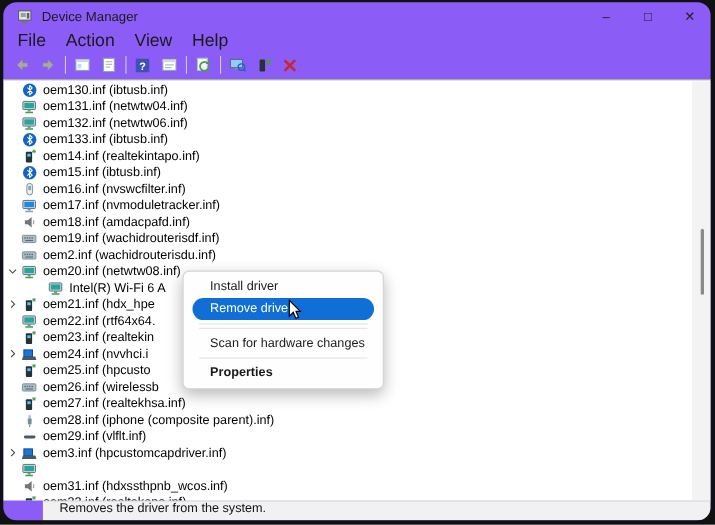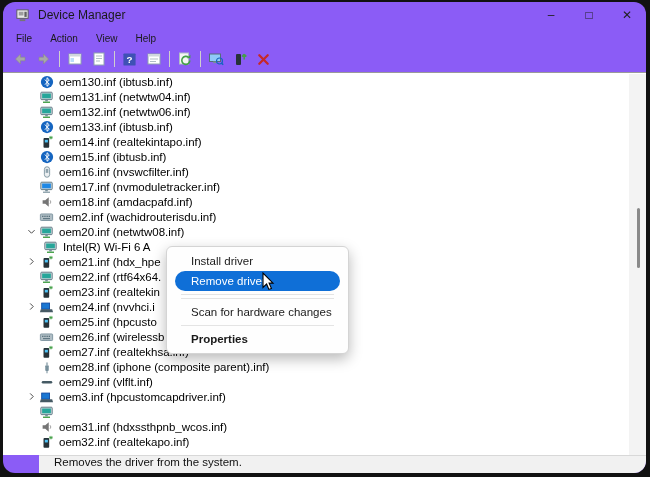--- a/index.html
+++ b/index.html
@@ -9,29 +9,29 @@
          border-radius:12px;overflow:hidden;display:flex;flex-direction:column;}
   
   .titlebar{height:26px;display:flex;align-items:center;padding-left:12px;flex:none;}
   .app-icon{width:15px;height:15px;margin-right:8px;flex:none;display:flex;}
   .title{font-size:12px;color:#1a1a1a;}
   .win-controls{margin-left:auto;display:flex;height:100%;}
   .win-btn{width:38px;height:100%;display:flex;align-items:center;justify-content:center;
            font-size:12px;color:#222;background:transparent;border:0;padding:0;}
   
   .menubar{height:20px;display:flex;align-items:center;padding-left:4px;flex:none;}
-  .menu-item{font-size:10px;color:#1a1a1a;padding:2px 9px;}
+  .menu-item{font-size:16px;color:#1a1a1a;padding:2px 9px;}
   
   .toolbar{height:22px;display:flex;align-items:center;padding:0 0 2px 8px;flex:none;}
   .tb-icon{width:17px;height:17px;margin-right:7px;display:flex;align-items:center;justify-content:center;flex:none;}
   .tb-sep{width:1px;height:16px;background:#cfcfcf;margin:0 6px 0 0;flex:none;}
   
   .treepane{flex:1;position:relative;border-top:1px solid #9a9a9a;overflow:hidden;background:#fff;}
   .rows{position:absolute;left:0;top:1px;right:18px;bottom:0;overflow:hidden;}
-  .row{display:flex;align-items:center;height:15px;padding-left:20px;white-space:nowrap;}
+  .row{display:flex;align-items:center;height:15px;white-space:nowrap;}
   .row .chev{width:16px;height:15px;flex:none;display:flex;align-items:center;justify-content:center;}
   .row .ricon{width:15px;height:14px;flex:none;display:flex;align-items:center;justify-content:center;}
   .row .rlabel{font-size:11.5px;color:#000;margin-left:5px;}
   .row.child{padding-left:24px;}
   .vscroll{position:absolute;top:1px;right:0;width:17px;bottom:0;background:#f3f3f3;}
   .vthumb{position:absolute;right:6px;top:134px;width:3px;height:60px;background:#8a8a8a;border-radius:2px;}
   
   .ctxmenu{position:absolute;left:163px;top:244px;width:173px;background:#fefefe;
            border:1px solid #d4d4d4;border-radius:6px;box-shadow:0 5px 14px rgba(0,0,0,.28);
            padding:4px 4px;z-index:10;}
@@ -262,20 +262,36 @@
               <rect x="1" y="4.5" width="14" height="7.5" rx="1" fill="#b0bec5" stroke="#78909c"></rect>
               <g fill="#546e7a">
                 <rect x="3" y="6.5" width="1.5" height="1.5"></rect>
                 <rect x="5.5" y="6.5" width="1.5" height="1.5"></rect>
                 <rect x="8" y="6.5" width="1.5" height="1.5"></rect>
                 <rect x="10.5" y="6.5" width="1.5" height="1.5"></rect>
                 <rect x="4" y="9.3" width="8" height="1.2"></rect>
               </g>
             </svg>
           </span>
+          <span class="rlabel">oem19.inf (wachidrouterisdf.inf)</span>
+        </div>
+        <div class="row">
+          <span class="chev"></span>
+          <span class="ricon">
+            <svg viewBox="0 0 16 16" width="15" height="14">
+              <rect x="1" y="4.5" width="14" height="7.5" rx="1" fill="#b0bec5" stroke="#78909c"></rect>
+              <g fill="#546e7a">
+                <rect x="3" y="6.5" width="1.5" height="1.5"></rect>
+                <rect x="5.5" y="6.5" width="1.5" height="1.5"></rect>
+                <rect x="8" y="6.5" width="1.5" height="1.5"></rect>
+                <rect x="10.5" y="6.5" width="1.5" height="1.5"></rect>
+                <rect x="4" y="9.3" width="8" height="1.2"></rect>
+              </g>
+            </svg>
+          </span>
           <span class="rlabel">oem2.inf (wachidrouterisdu.inf)</span>
         </div>
         <div class="row">
           <span class="chev">
             <svg viewBox="0 0 16 16" width="11" height="11">
               <path d="M3.5 6l4.5 4.5L12.5 6" stroke="#444" stroke-width="1.4" fill="none"></path>
             </svg>
           </span>
           <span class="ricon">
             <svg viewBox="0 0 16 16" width="15" height="14">

